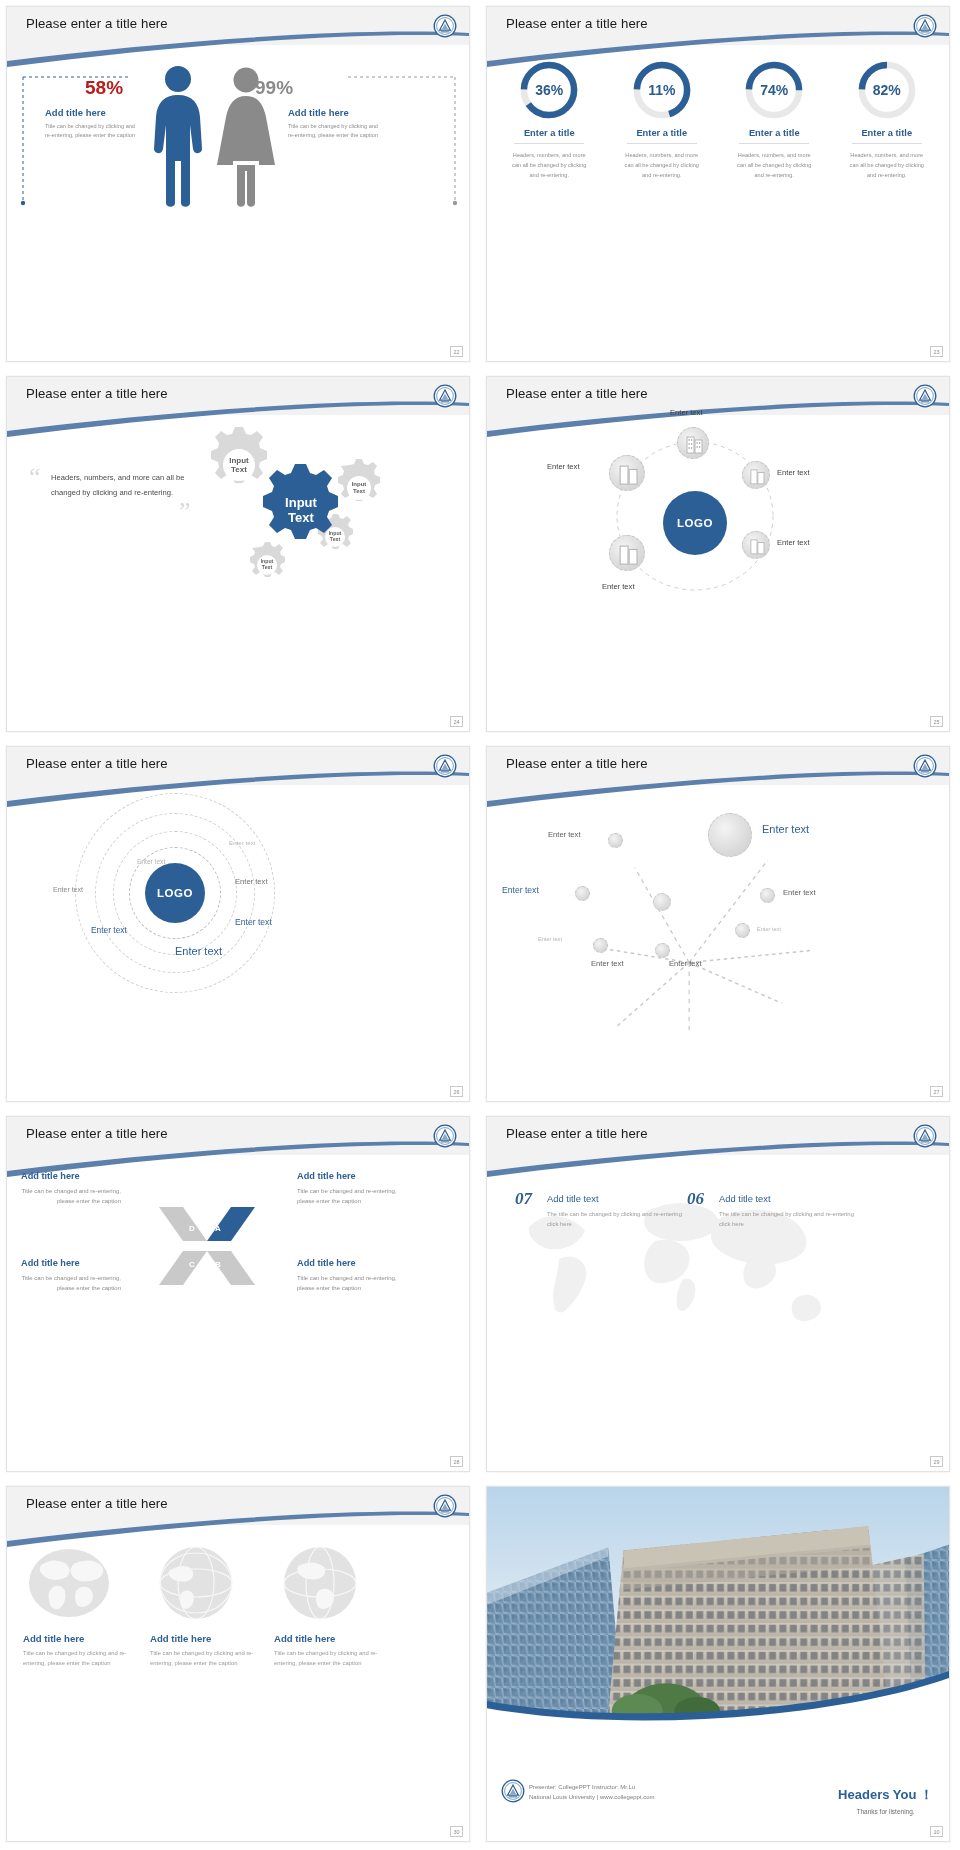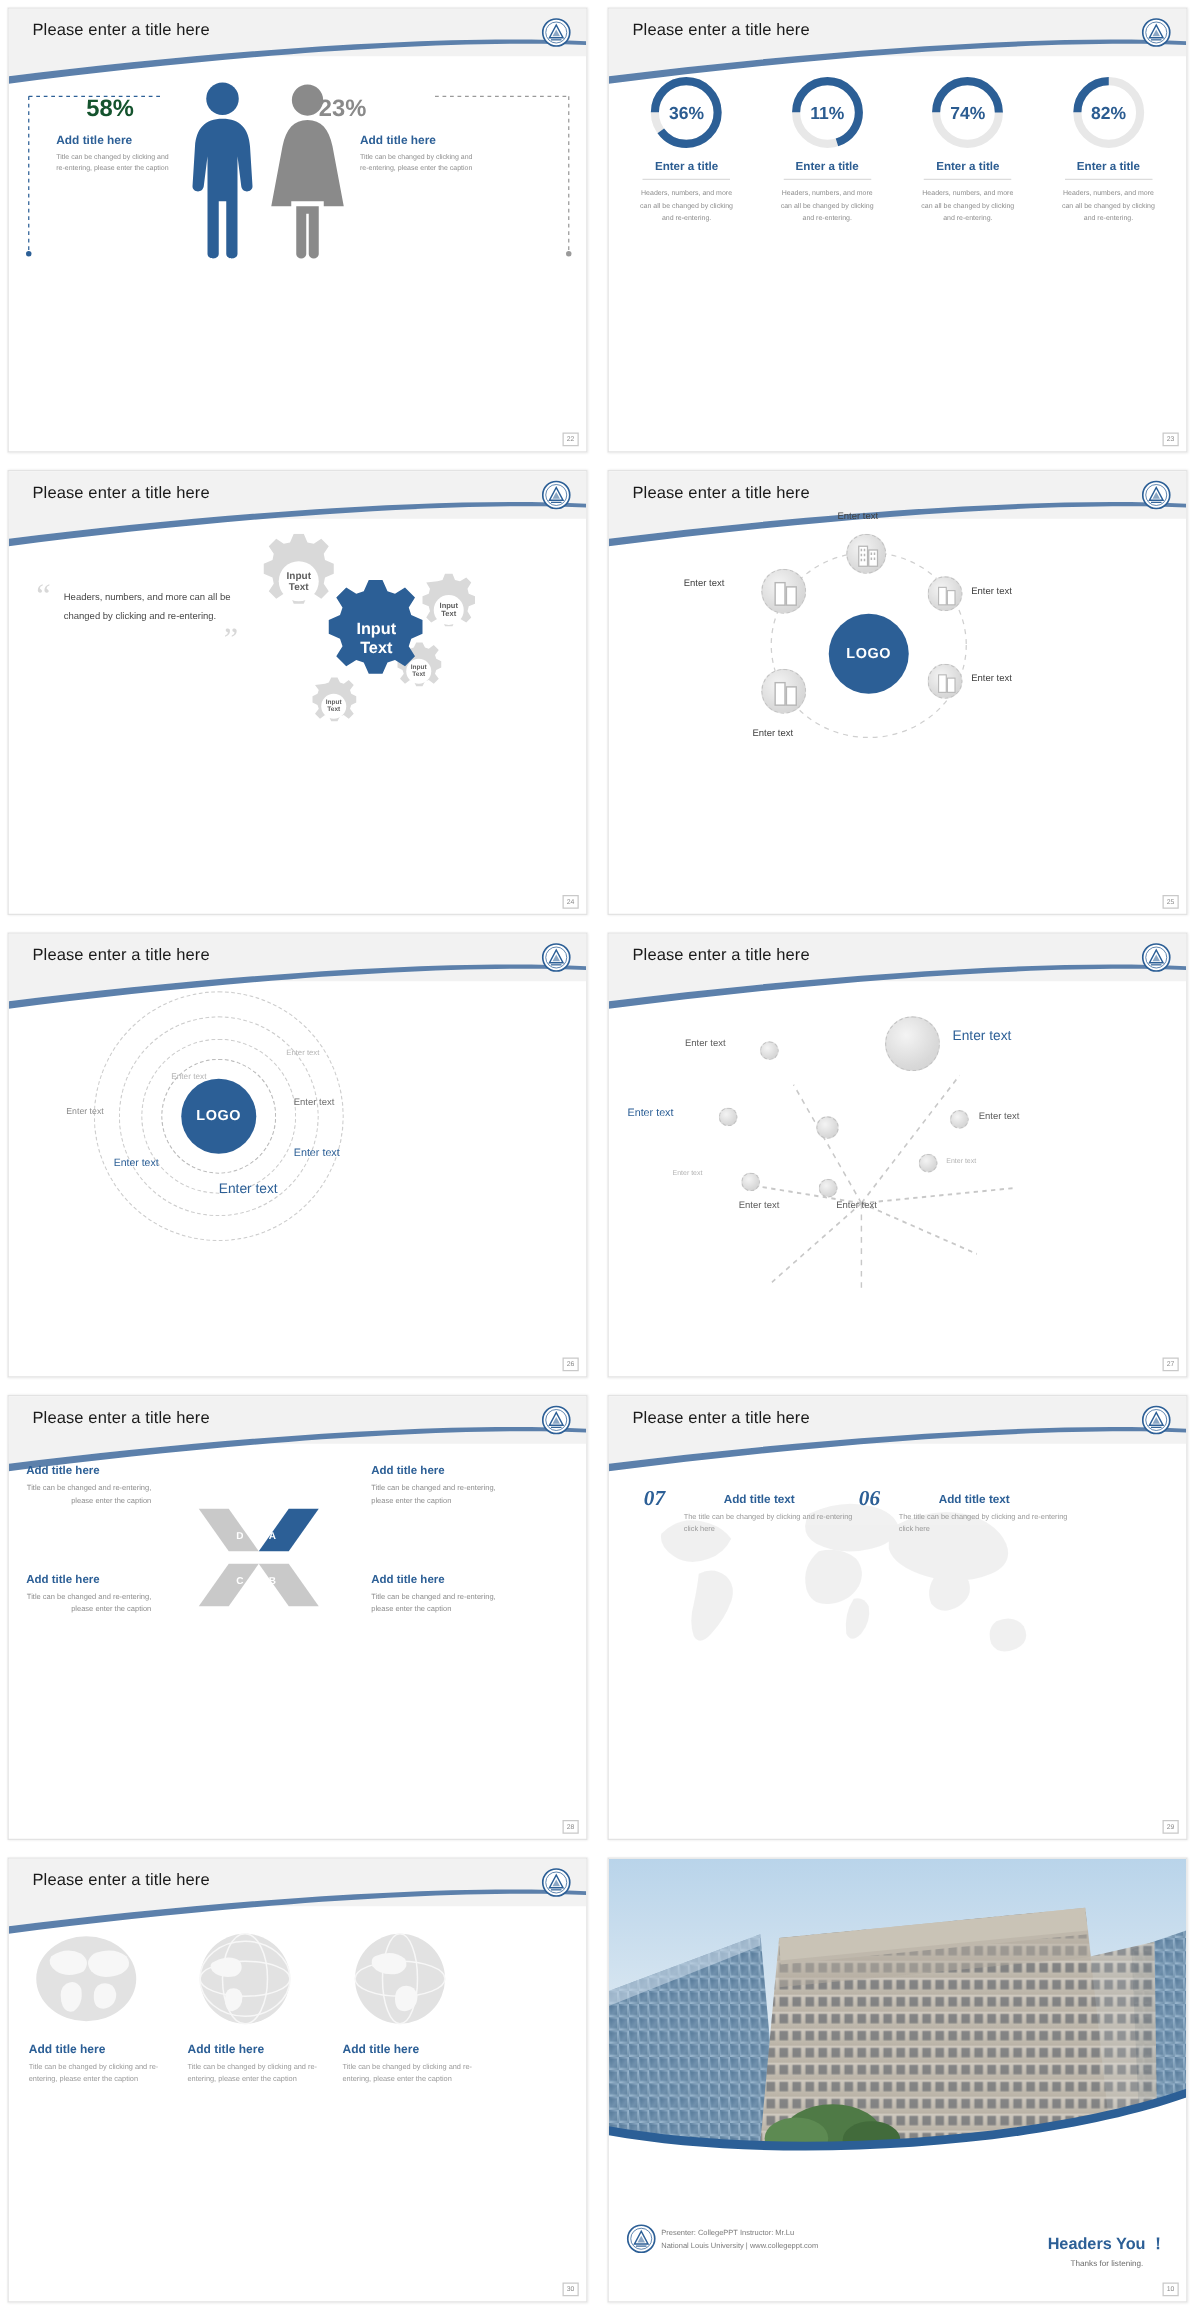--- a/index.html
+++ b/index.html
@@ -95,21 +95,21 @@
   .net-node { position: absolute; border-radius: 50%; border: 1px dashed #c4c4c4;
     background: radial-gradient(circle at 38% 34%, #f4f4f4 0%, #d9d9d9 65%, #cfcfcf 100%); }
   .net-lbl { position: absolute; white-space: nowrap; }
 
   
   .s28-h { position: absolute; font-size: 9.2px; font-weight: bold; color: #2c5f96; }
   .s28-p { position: absolute; font-size: 6px; color: #8e8e8e; line-height: 1.7; width: 100px; }
 
   
   .num-big { position: absolute; font-size: 17px; font-weight: bold; font-style: italic; color: #2c5f96; font-family: "Liberation Serif", serif; }
-  .s29-h { position: absolute; font-size: 9.4px; font-weight: bold; color: #2c5f96; margin-left: 32px; }
+  .s29-h { position: absolute; font-size: 9.4px; font-weight: normal; color: #2c5f96; }
   .s29-p { position: absolute; font-size: 5.9px; color: #9a9a9a; line-height: 1.7; width: 140px; }
 
   
   .globe-col { position: absolute; top: 18px; width: 118px; text-align: left; }
   .globe-h { font-size: 9.6px; font-weight: bold; color: #2c5f96; margin-top: 6px; }
   .globe-p { font-size: 5.9px; color: #9a9a9a; line-height: 1.75; margin-top: 4px; }
 
   
   .photo { position: absolute; left: 0; top: 0; width: 100%; height: 64%; overflow: hidden; }
   .thanks-main { position: absolute; right: 16px; bottom: 26px; text-align: center; }
@@ -158,25 +158,25 @@
             <circle cx="31" cy="16" r="13" fill="#2c5f96"></circle>
             <path d="M31 32 C17 32 10 40 9 54 L7 86 C7 91 15 92 16 86 L19 62 L19 140 C19 145 28 145 28 140 L28 98 L34 98 L34 140 C34 145 43 145 43 140 L43 62 L46 86 C47 92 55 91 55 86 L53 54 C52 40 45 32 31 32 Z" fill="#2c5f96"></path>
           </svg>
 
           <svg style="position:absolute;left:208px;top:20px;" width="62" height="143" viewBox="0 0 62 143">
             <circle cx="31" cy="15" r="12.5" fill="#8a8a8a"></circle>
             <path d="M31 31 C20 31 14 38 11 52 L2 100 L18 100 L18 96 L44 96 L44 100 L60 100 L51 52 C48 38 42 31 31 31 Z" fill="#8a8a8a"></path>
             <path d="M22 100 L22 138 C22 143 30 143 30 138 L30 106 L32 106 L32 138 C32 143 40 143 40 138 L40 100 Z" fill="#8a8a8a"></path>
           </svg>
 
-          <div class="s22-pct" style="left:62px;top:32px;color:#14532d;">58%</div>
+          <div class="s22-pct" style="left:78px;top:32px;color:#b91c1c;">58%</div>
           <div class="s22-h" style="left:38px;top:62px;">Add title here</div>
           <div class="s22-p" style="left:38px;top:77px;">Title can be changed by clicking and re-entering, please enter the caption</div>
 
-          <div class="s22-pct" style="left:248px;top:32px;color:#8a8a8a;">23%</div>
+          <div class="s22-pct" style="left:248px;top:32px;color:#8a8a8a;">99%</div>
           <div class="s22-h" style="left:281px;top:62px;">Add title here</div>
           <div class="s22-p" style="left:281px;top:77px;">Title can be changed by clicking and re-entering, please enter the caption</div>
         </div>
       </div>
       <div class="pagenum">22</div>
     </div>
   </div>
 
   <div class="slide-cell">
     <div class="slide">

